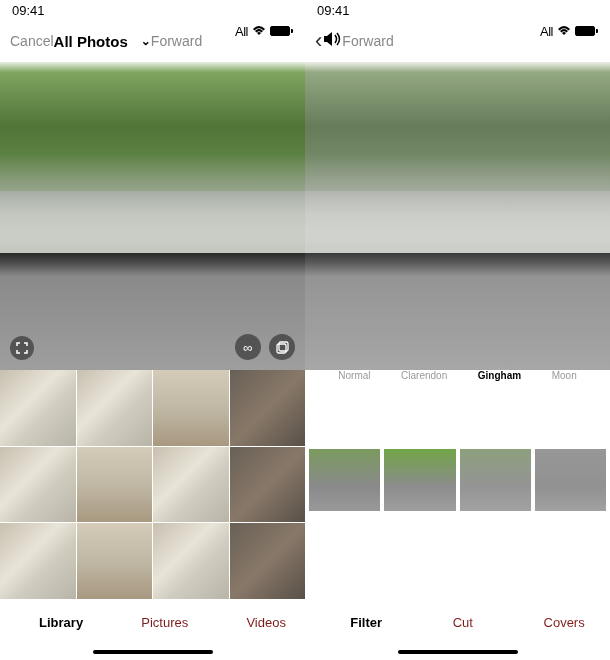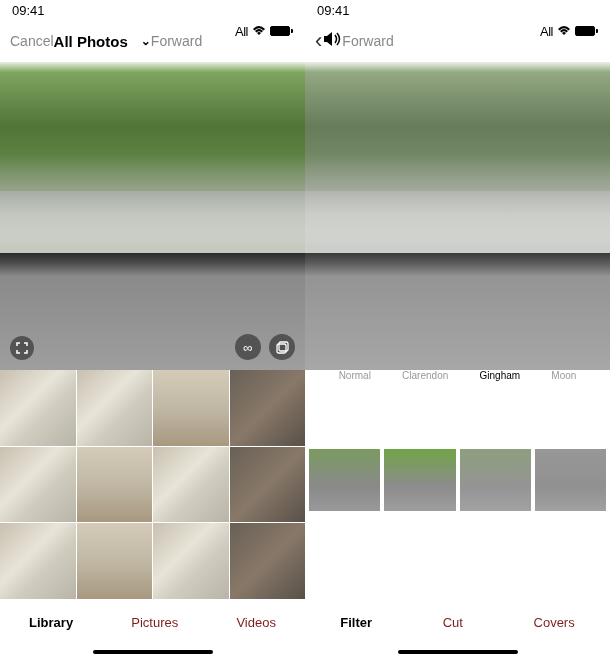--- a/index.html
+++ b/index.html
@@ -174,36 +174,36 @@
     .filter-labels {
       display: flex;
       gap: 4px;
       padding: 0 20px;
       font-size: 10px;
       color: #999;
       justify-content: space-around;
     }
     .filter-label-active {
       color: #000;
-      font-weight: 400;
+      font-weight: 700;
     }
     .filter-thumb {
       flex: 1;
       min-width: 70px;
       height: 62px;
       background: linear-gradient(to bottom, #7a9b5f 0%, #8a8a8a 60%, #999 100%);
     }
     .filter-thumb.normal { filter: none; }
     .filter-thumb.clarendon { filter: contrast(1.2) saturate(1.3); }
     .filter-thumb.gingham { filter: brightness(1.1) contrast(0.85) saturate(0.6); }
     .filter-thumb.moon { filter: grayscale(1) brightness(1.05); }
     .bottom-tabs {
       position: absolute;
       bottom: 22px;
-      left: 0;
+      left: 10px;
       width: 100%;
       display: flex;
       justify-content: space-around;
       padding: 8px 0;
       font-size: 13px;
     }
     .tab-item { color: #7f1d1d; }
     .tab-active { color: #000; font-weight: 600; }
     .home-indicator {
       position: absolute;

